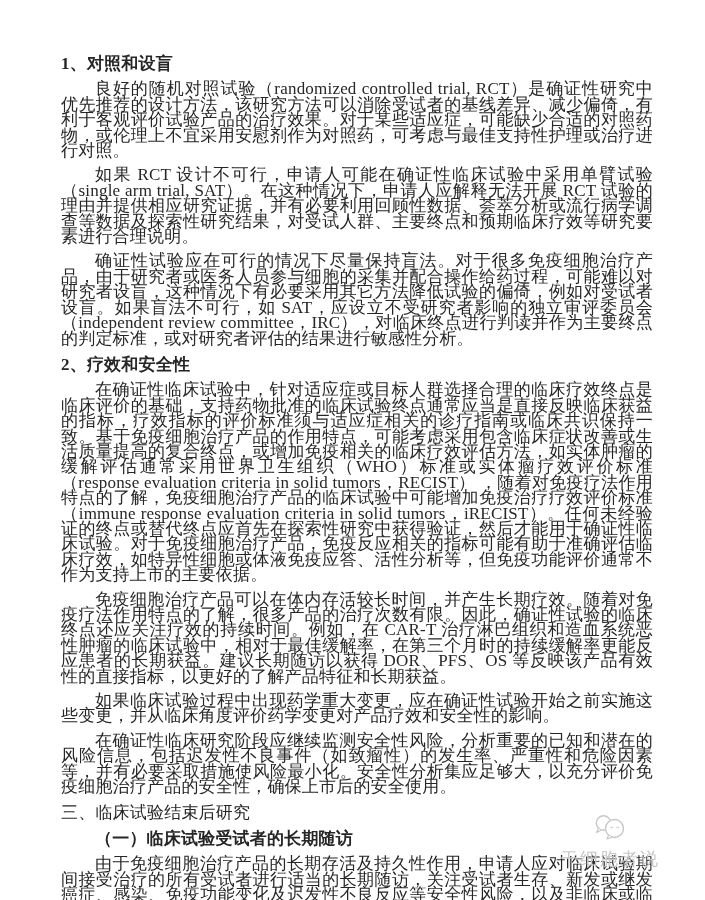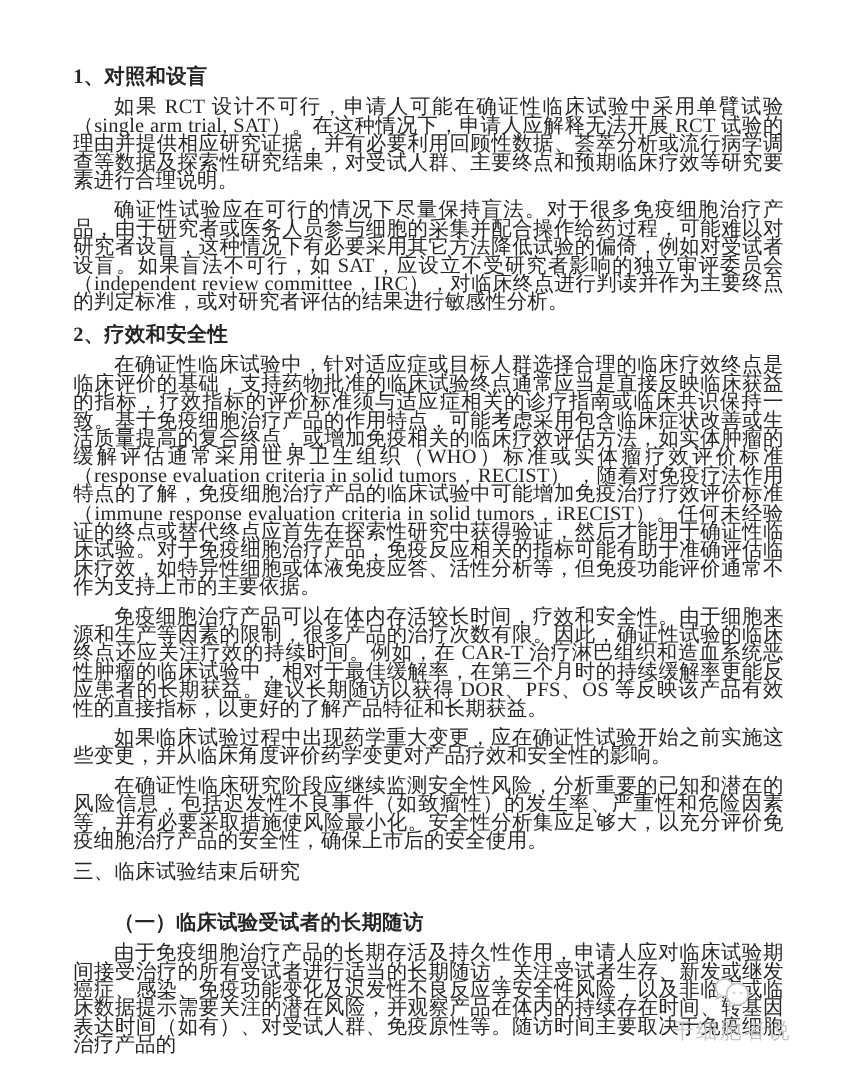--- a/index.html
+++ b/index.html
@@ -31,21 +31,21 @@
   }
   .doc .heading {
     margin: 11px 0 10px 0;
     font-weight: bold;
     text-indent: 0;
   }
   .doc .heading.first {
     margin-top: 0;
   }
   .doc .section-heading {
-    margin: 11px 0 26px 0;
+    margin: 11px 0 10px 0;
     font-weight: normal;
     text-indent: 0;
   }
   .doc .sub-heading {
     margin: 0 0 10px 0;
     font-weight: bold;
     text-indent: 2em;
   }
   .watermark {
     position: absolute;
@@ -64,25 +64,26 @@
     display: inline-block;
     width: 32px;
     height: 26px;
   }
 </style>
 </head>
 <body>
 
 <div class="doc">
   <div class="heading first">1、对照和设盲</div>
+  <p class="para">良好的随机对照试验（randomized controlled trial, RCT）是确证性研究中优先推荐的设计方法，该研究方法可以消除受试者的基线差异、减少偏倚，有利于客观评价试验产品的治疗效果。对于某些适应症，可能缺少合适的对照药物，或伦理上不宜采用安慰剂作为对照药，可考虑与最佳支持性护理或治疗进行对照。</p>
   <p class="para">如果 RCT 设计不可行，申请人可能在确证性临床试验中采用单臂试验（single arm trial, SAT）。在这种情况下，申请人应解释无法开展 RCT 试验的理由并提供相应研究证据，并有必要利用回顾性数据、荟萃分析或流行病学调查等数据及探索性研究结果，对受试人群、主要终点和预期临床疗效等研究要素进行合理说明。</p>
   <p class="para">确证性试验应在可行的情况下尽量保持盲法。对于很多免疫细胞治疗产品，由于研究者或医务人员参与细胞的采集并配合操作给药过程，可能难以对研究者设盲，这种情况下有必要采用其它方法降低试验的偏倚，例如对受试者设盲。如果盲法不可行，如 SAT，应设立不受研究者影响的独立审评委员会（independent review committee，IRC），对临床终点进行判读并作为主要终点的判定标准，或对研究者评估的结果进行敏感性分析。</p>
   <div class="heading">2、疗效和安全性</div>
   <p class="para">在确证性临床试验中，针对适应症或目标人群选择合理的临床疗效终点是临床评价的基础，支持药物批准的临床试验终点通常应当是直接反映临床获益的指标，疗效指标的评价标准须与适应症相关的诊疗指南或临床共识保持一致。基于免疫细胞治疗产品的作用特点，可能考虑采用包含临床症状改善或生活质量提高的复合终点，或增加免疫相关的临床疗效评估方法，如实体肿瘤的缓解评估通常采用世界卫生组织（WHO）标准或实体瘤疗效评价标准（response evaluation criteria in solid tumors，RECIST） ，随着对免疫疗法作用特点的了解，免疫细胞治疗产品的临床试验中可能增加免疫治疗疗效评价标准（immune response evaluation criteria in solid tumors，iRECIST）。任何未经验证的终点或替代终点应首先在探索性研究中获得验证，然后才能用于确证性临床试验。对于免疫细胞治疗产品，免疫反应相关的指标可能有助于准确评估临床疗效，如特异性细胞或体液免疫应答、活性分析等，但免疫功能评价通常不作为支持上市的主要依据。</p>
-  <p class="para">免疫细胞治疗产品可以在体内存活较长时间，疗效和安全性。由于细胞来源和生产等因素的限制，很多产品的治疗次数有限。因此，确证性试验的临床终点还应关注疗效的持续时间。例如，在 CAR-T 治疗淋巴组织和造血系统恶性肿瘤的临床试验中，相对于最佳缓解率，在第三个月时的持续缓解率更能反应患者的长期获益。建议长期随访以获得 DOR、PFS、OS 等反映该产品有效性的直接指标，以更好的了解产品特征和长期获益。</p>
+  <p class="para">免疫细胞治疗产品可以在体内存活较长时间，并产生长期疗效。随着对免疫疗法作用特点的了解，很多产品的治疗次数有限。因此，确证性试验的临床终点还应关注疗效的持续时间。例如，在 CAR-T 治疗淋巴组织和造血系统恶性肿瘤的临床试验中，相对于最佳缓解率，在第三个月时的持续缓解率更能反应患者的长期获益。建议长期随访以获得 DOR、PFS、OS 等反映该产品有效性的直接指标，以更好的了解产品特征和长期获益。</p>
   <p class="para">如果临床试验过程中出现药学重大变更，应在确证性试验开始之前实施这些变更，并从临床角度评价药学变更对产品疗效和安全性的影响。</p>
   <p class="para">在确证性临床研究阶段应继续监测安全性风险，分析重要的已知和潜在的风险信息，包括迟发性不良事件（如致瘤性）的发生率、严重性和危险因素等，并有必要采取措施使风险最小化。安全性分析集应足够大，以充分评价免疫细胞治疗产品的安全性，确保上市后的安全使用。</p>
   <div class="section-heading">三、临床试验结束后研究</div>
   <div class="sub-heading">（一）临床试验受试者的长期随访</div>
   <p class="para">由于免疫细胞治疗产品的长期存活及持久性作用，申请人应对临床试验期间接受治疗的所有受试者进行适当的长期随访，关注受试者生存、新发或继发癌症、感染、免疫功能变化及迟发性不良反应等安全性风险，以及非临床或临床数据提示需要关注的潜在风险，并观察产品在体内的持续存在时间、转基因表达时间（如有）、对受试人群、免疫原性等。随访时间主要取决于免疫细胞治疗产品的</p>
 </div>
 
 <div class="watermark">
   <span class="wm-icon">
     <svg width="32" height="26" viewBox="0 0 32 26" fill="none" xmlns="http://www.w3.org/2000/svg">

